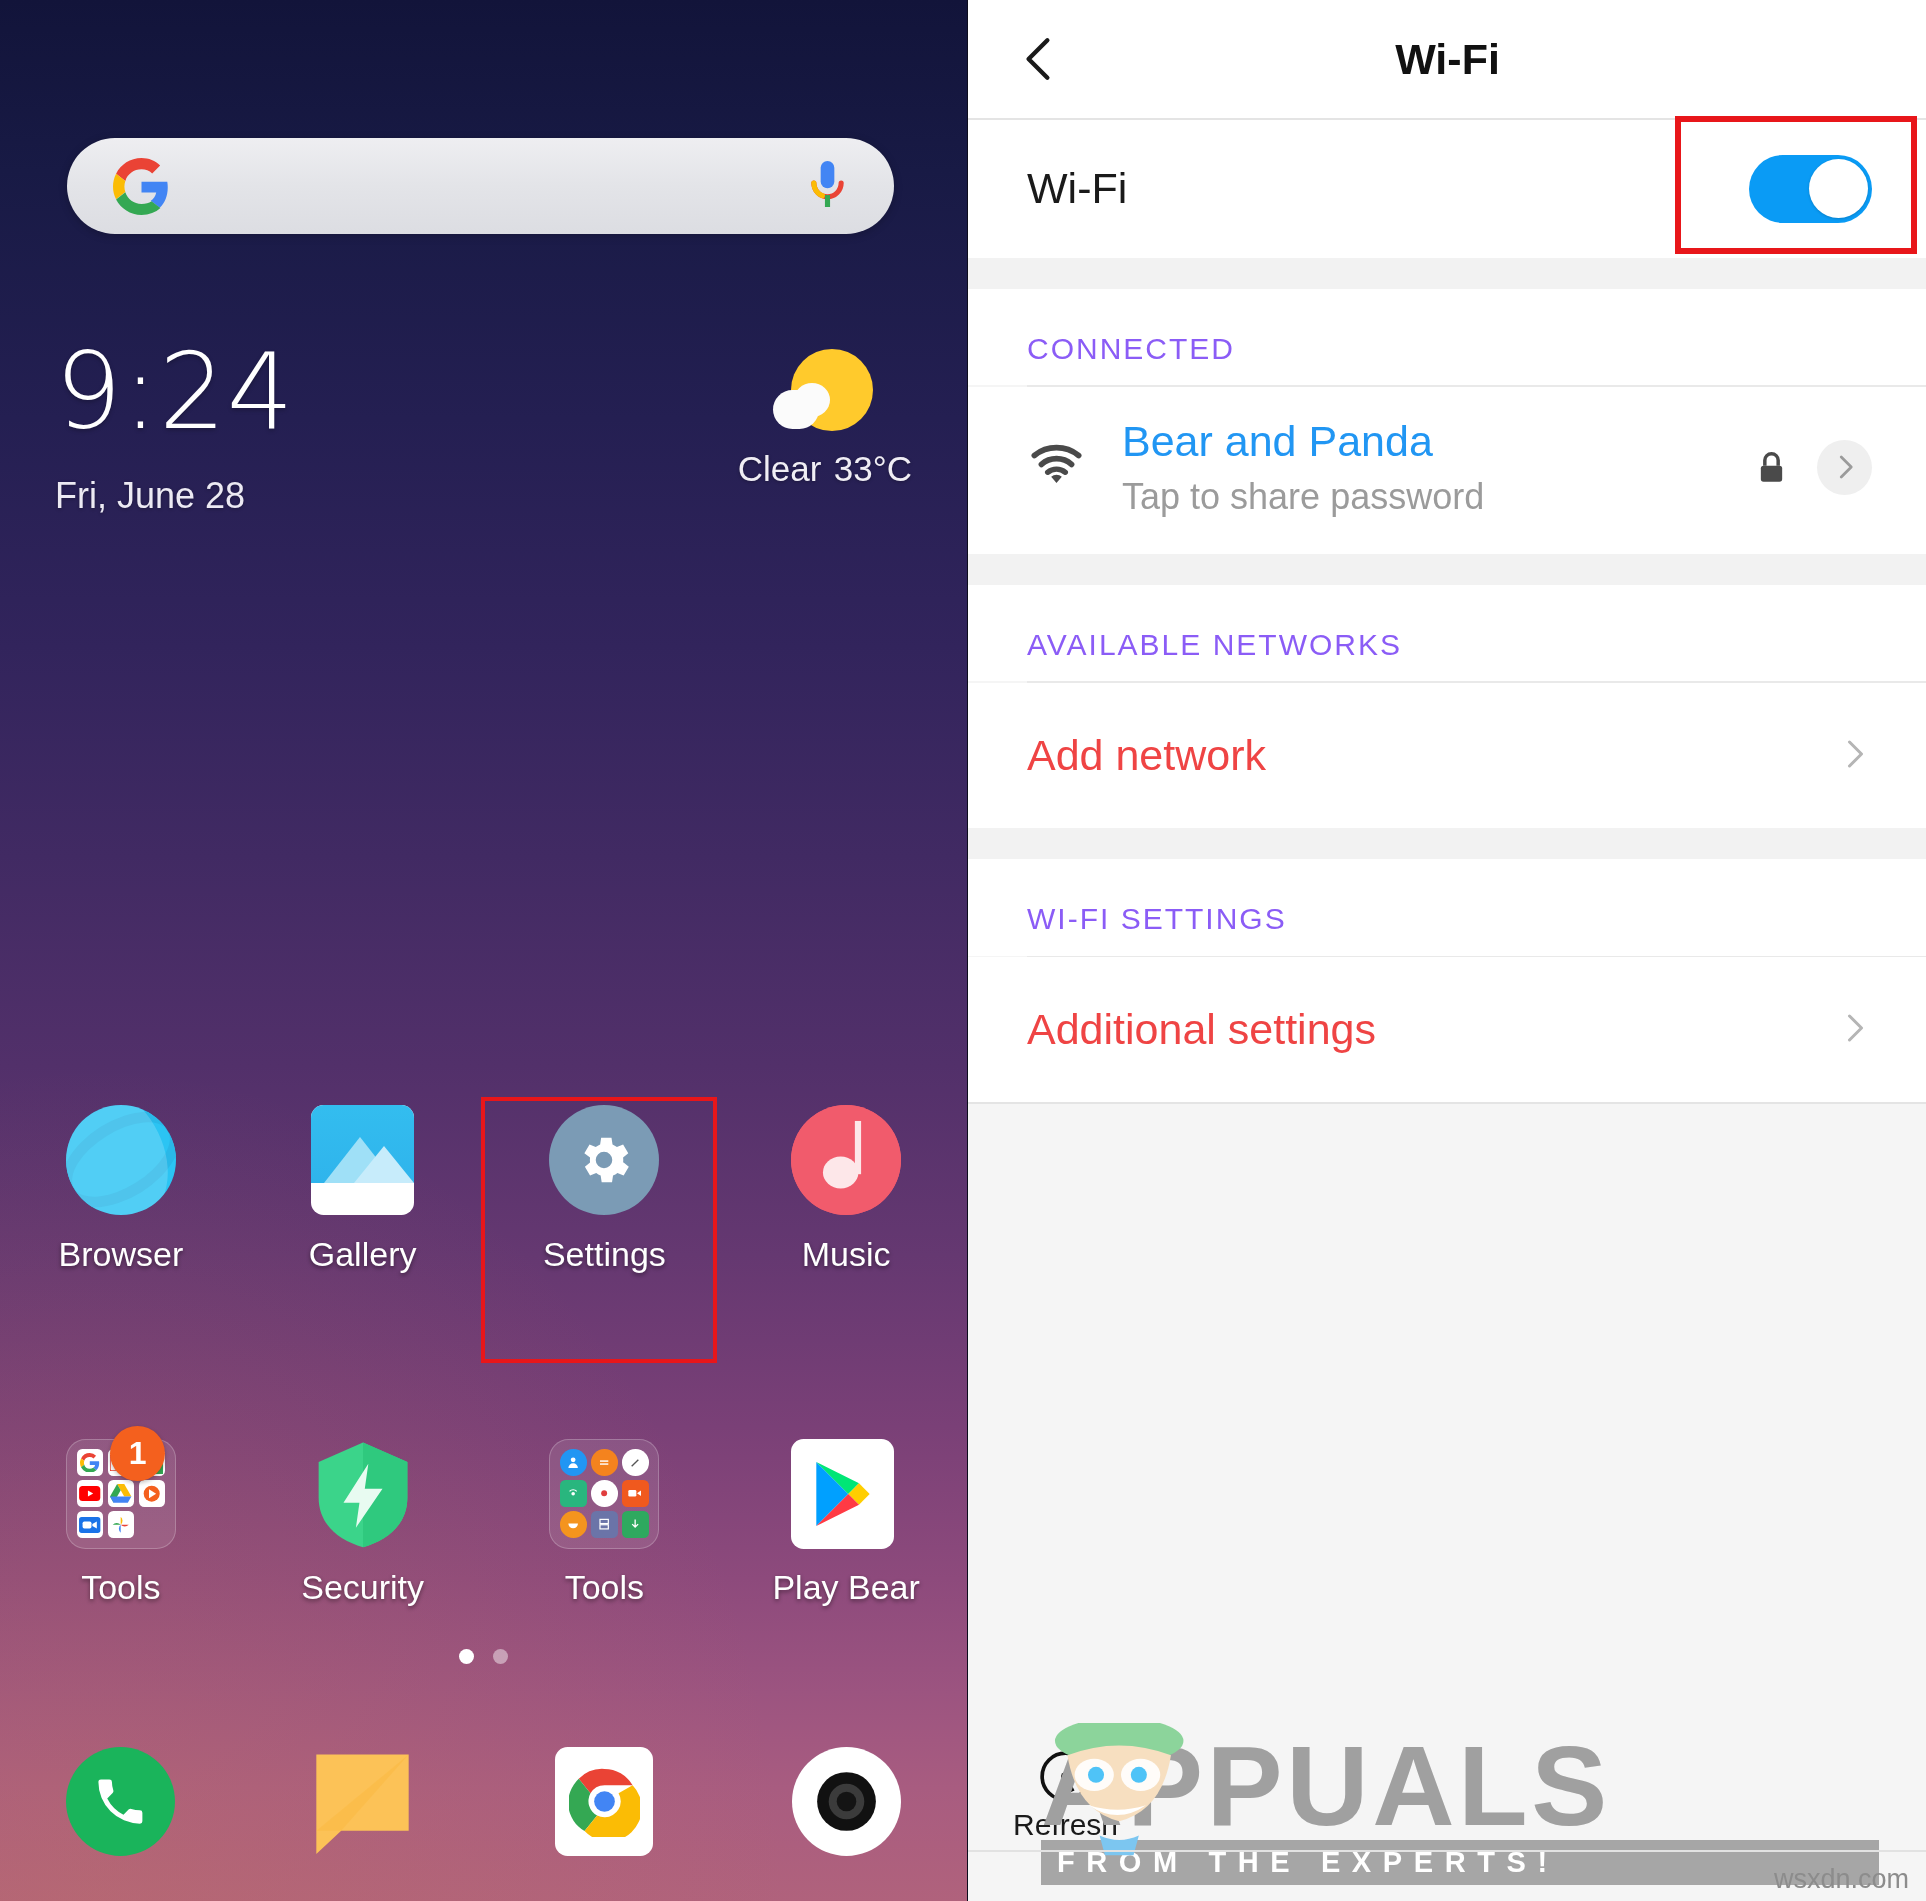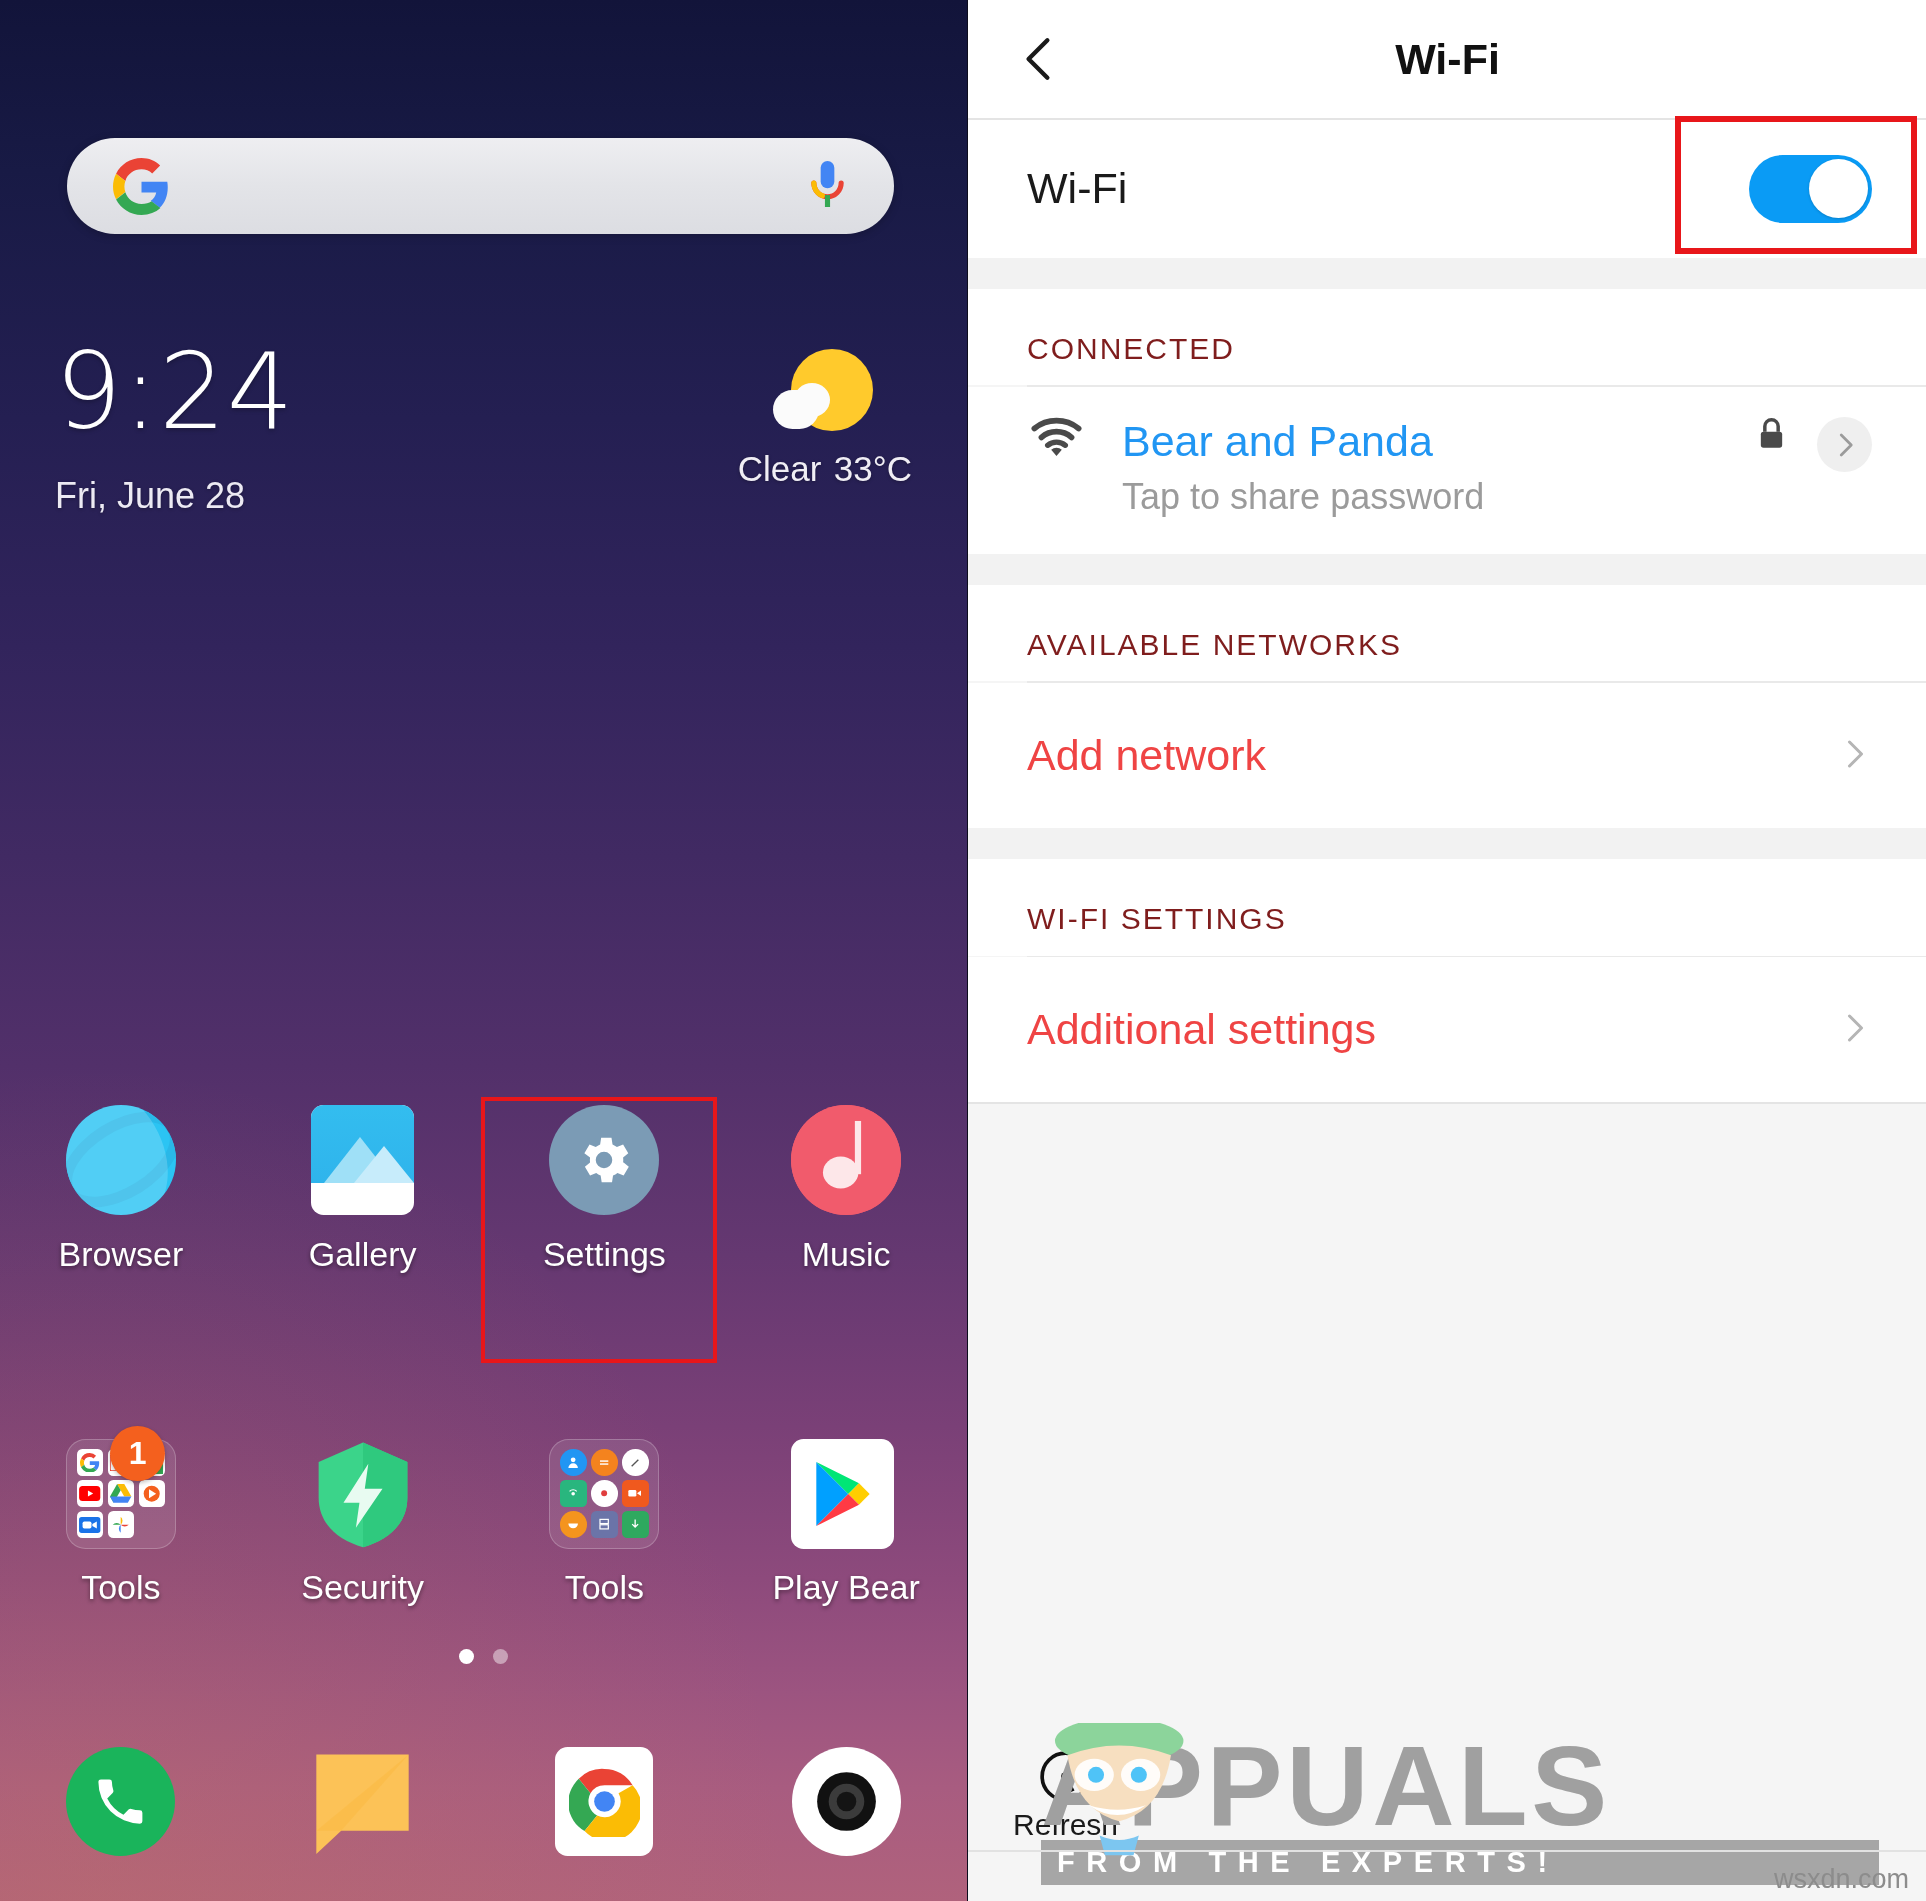--- a/index.html
+++ b/index.html
@@ -190,25 +190,25 @@
   .toggle .knob{
     position:absolute;right:4.5px;top:4.5px;width:59px;height:59px;border-radius:50%;background:#fff;
     box-shadow:0 0.9px 2.7px rgba(0,0,0,.18);
   }
   .hl-toggle{
     position:absolute;left:1675px;top:116px;width:242px;height:138px;
     border:6.2px solid #E8161A;pointer-events:none;z-index:5;
   }
   .gap-band{height:31px;background:#F2F2F2;}
   .sec-head{
-    background:#fff;padding:43px 0 19.6px 59px;font-size:30px;color:#7f1d1d;letter-spacing:2px;
+    background:#fff;padding:43px 0 19.6px 59px;font-size:30px;color:#8b5cf6;letter-spacing:2px;
   }
   .sec-rule{height:1.8px;background:#E9E9E9;margin-left:59px;}
   .net-row{
-    background:#fff;display:flex;align-items:flex-start;padding:30px 55px 36px 59px;
+    background:#fff;display:flex;align-items:center;padding:30px 55px 36px 59px;
   }
   .wifi-sig{width:59px;height:46px;margin-right:36px;flex:0 0 59px;}
   .net-text{flex:1;}
   .net-name{font-size:43px;color:#2196F3;line-height:1.15;}
   .net-sub{font-size:36px;color:#9b9b9b;margin-top:9px;}
   .lock-ico{width:27px;height:32px;margin-right:32px;}
   .chev-circle{
     width:55px;height:55px;border-radius:50%;background:#EFEFEF;
     display:flex;align-items:center;justify-content:center;cursor:pointer;
   }

